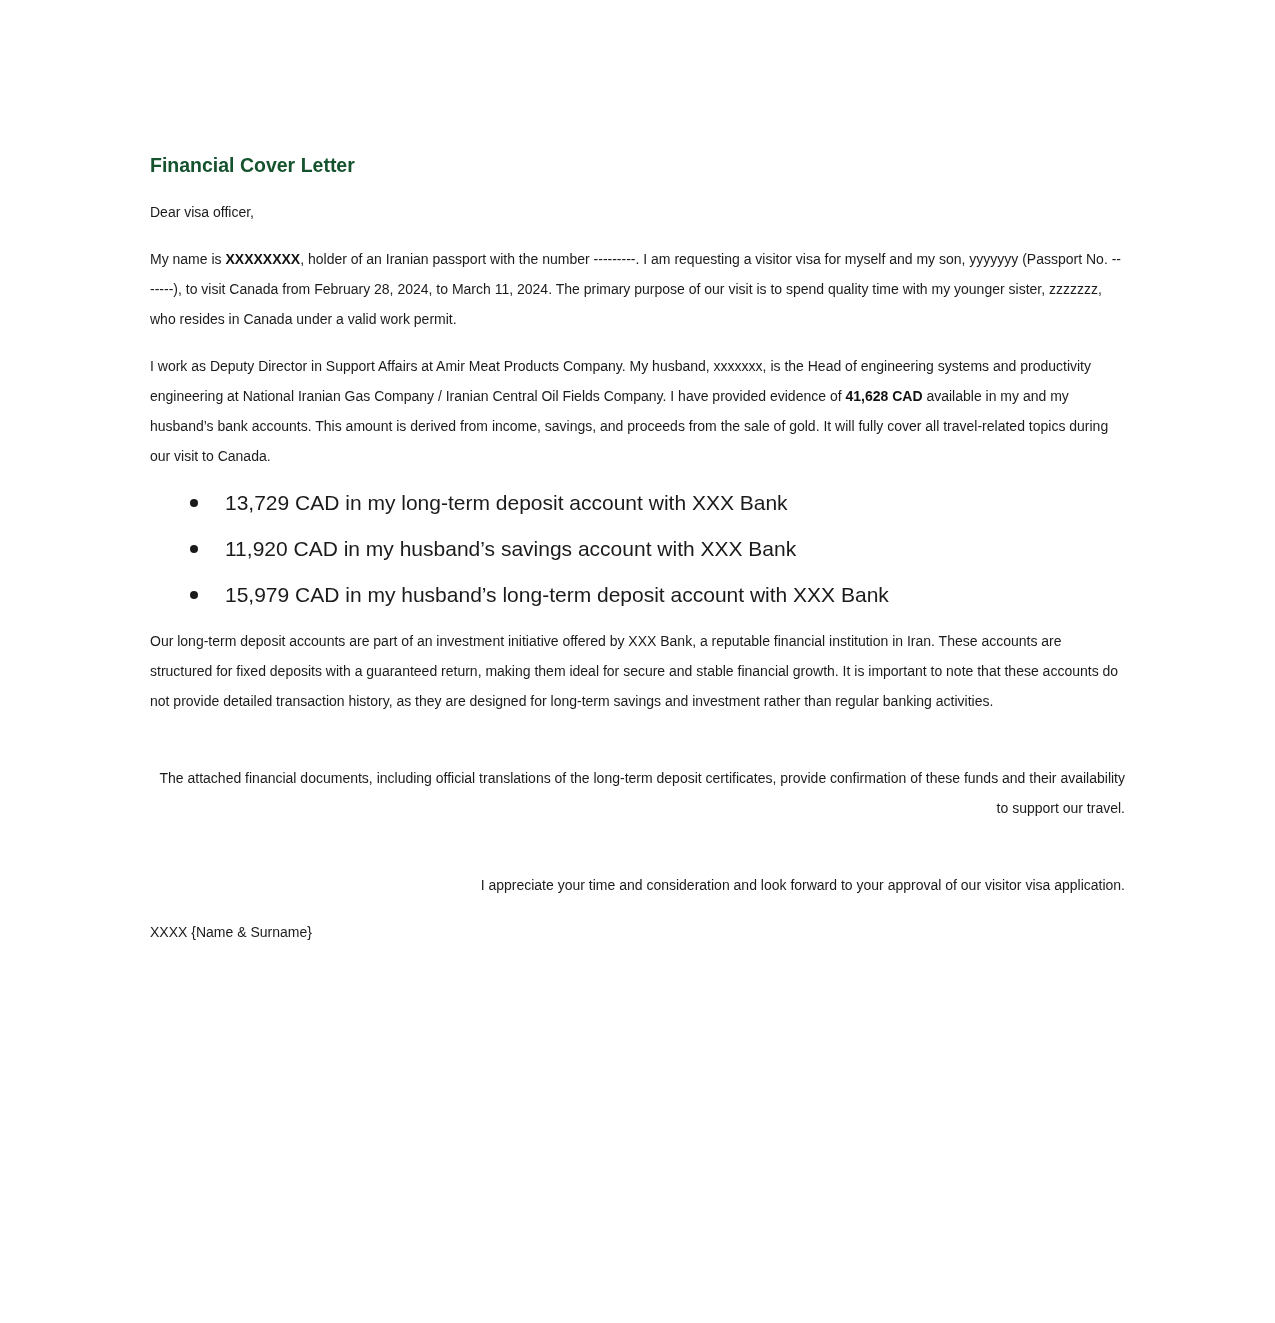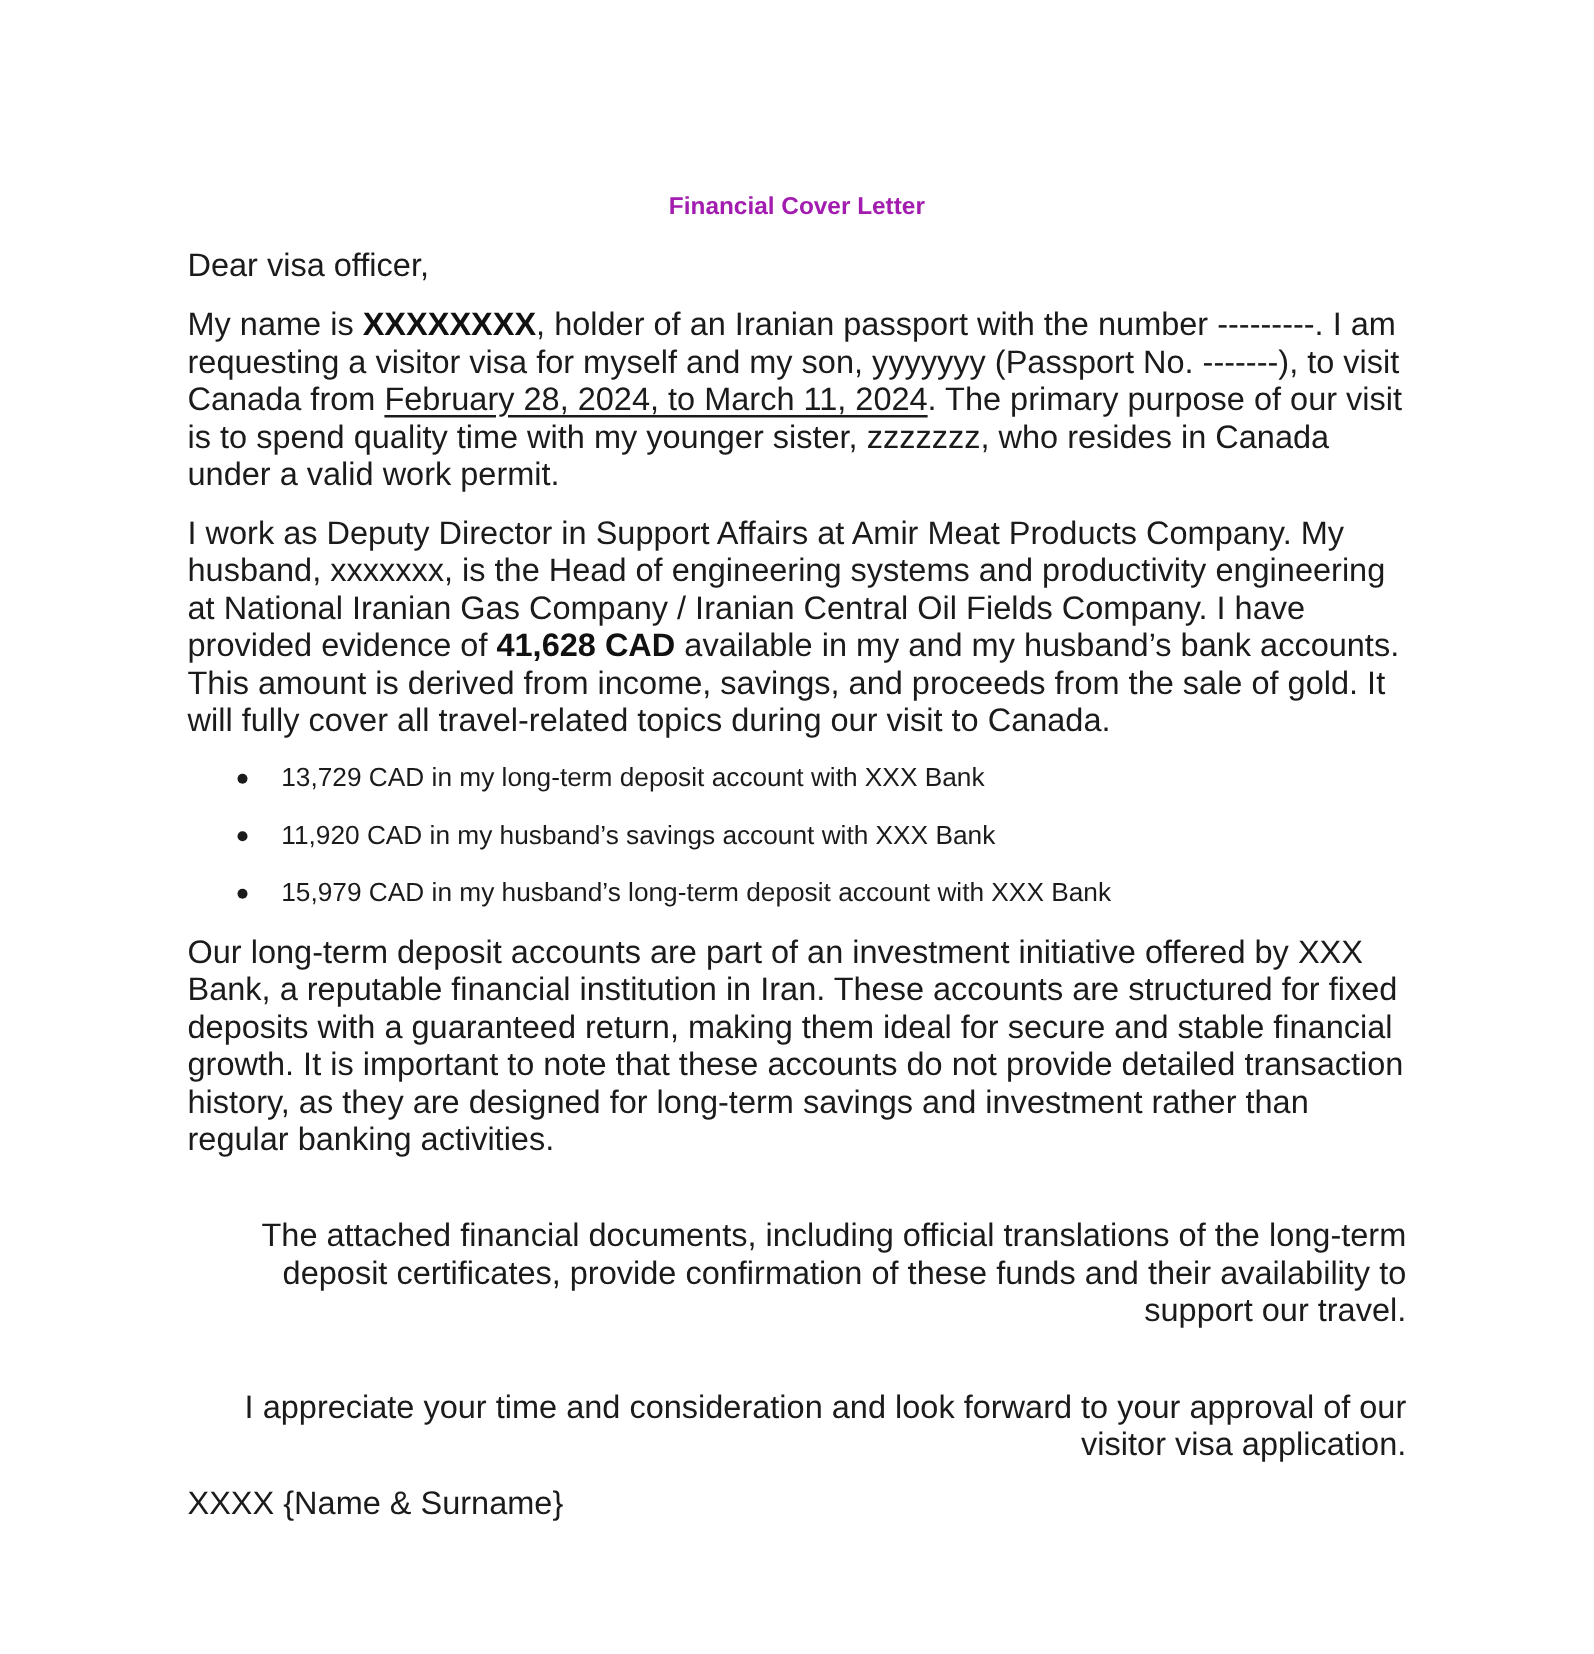--- a/index.html
+++ b/index.html
@@ -14,31 +14,30 @@
   }
   .content {
     padding: 150px 150px 0 150px;
     width: 1275px;
   }
   .doc-title {
     font-size: 19.5px;
     font-weight: bold;
     line-height: 30px;
     margin: 0 0 17px 0;
-    color: #a21caf;
-    text-align: center;
+    color: #14532d;
   }
   p.para {
-    font-size: 26px;
+    font-size: 14px;
     line-height: 30px;
     margin: 0 0 17px 0;
   }
   .spaced { margin-top: 47px !important; text-align: right; }
   .bold { font-weight: bold; color: #111111; }
-  .underline { text-decoration: underline; text-underline-offset: 4px; }
+  .underline { text-underline-offset: 4px; }
   ul.funds {
     list-style: none;
     margin: 0;
     padding: 0;
   }
   ul.funds li {
     position: relative;
     padding-left: 75px;
     font-size: 21px;
     line-height: 30px;

